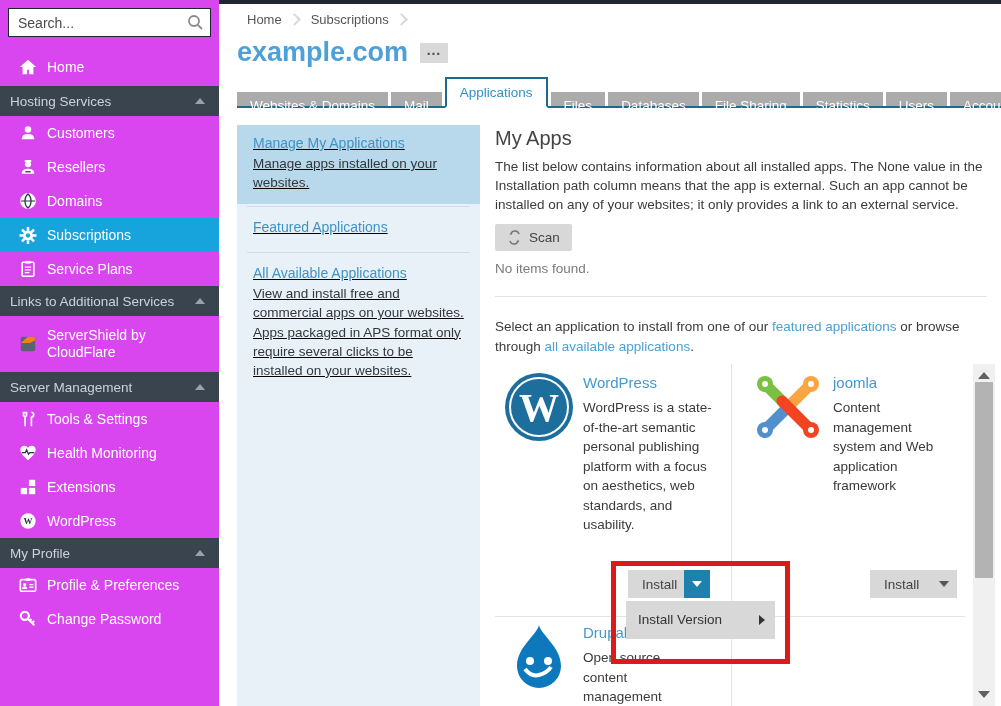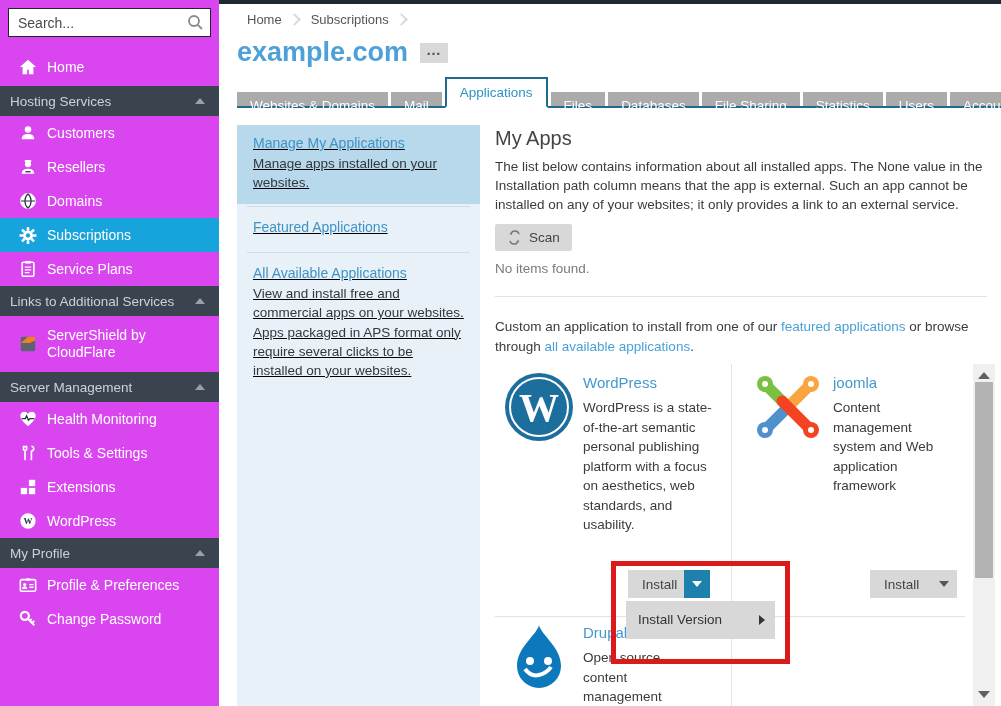--- a/index.html
+++ b/index.html
@@ -199,35 +199,35 @@
       <span class="lbl">ServerShield by CloudFlare</span>
     </div>
 
     <div class="sec-head">
       <span>Server Management</span>
       <span class="tri-up"></span>
     </div>
 
     <div class="nav-item">
       <span class="ico">
-        <svg width="18" height="18" viewBox="0 0 20 20">
-            <path d="M10,18 C4,13 1.5,9.5 1.5,6.4 C1.5,3.8 3.5,2 5.9,2 C7.6,2 9.2,3 10,4.5 C10.8,3 12.4,2 14.1,2 C16.5,2 18.5,3.8 18.5,6.4 C18.5,9.5 16,13 10,18 Z" fill="#fff"></path>
-            <path d="M3,9.5 h4 l1.5,-3 l2,5 l1.5,-2 h5" fill="none" stroke="#2b3540" stroke-width="1.4"></path>
-          </svg>
-      </span>
-      <span class="lbl">Health Monitoring</span>
-    </div>
-    <div class="nav-item">
-      <span class="ico">
         <svg width="18" height="18" viewBox="0 0 20 20" stroke="#fff" stroke-width="1.8" fill="none">
             <path d="M5,2 v5 M8.4,2 v5 M5,7 h3.4 M6.7,7 v11 M6.7,2 v2"></path>
             <path d="M13.8,2.5 a2.6,2.6 0 1 1 -0.1,5.2 M13.8,7.5 v10.5"></path>
           </svg>
       </span>
       <span class="lbl">Tools &amp; Settings</span>
+    </div>
+    <div class="nav-item">
+      <span class="ico">
+        <svg width="18" height="18" viewBox="0 0 20 20">
+            <path d="M10,18 C4,13 1.5,9.5 1.5,6.4 C1.5,3.8 3.5,2 5.9,2 C7.6,2 9.2,3 10,4.5 C10.8,3 12.4,2 14.1,2 C16.5,2 18.5,3.8 18.5,6.4 C18.5,9.5 16,13 10,18 Z" fill="#fff"></path>
+            <path d="M3,9.5 h4 l1.5,-3 l2,5 l1.5,-2 h5" fill="none" stroke="#2b3540" stroke-width="1.4"></path>
+          </svg>
+      </span>
+      <span class="lbl">Health Monitoring</span>
     </div>
     <div class="nav-item">
       <span class="ico">
         <svg width="18" height="18" viewBox="0 0 20 20" fill="#fff">
             <rect x="2" y="11" width="7" height="7"></rect>
             <rect x="11" y="11" width="7" height="7"></rect>
             <rect x="11" y="2" width="7" height="7"></rect>
           </svg>
       </span>
       <span class="lbl">Extensions</span>
@@ -321,21 +321,21 @@
       <path d="M3,10.8 a4.2,4.2 0 0 0 8,0.6" fill="none" stroke="#777" stroke-width="1.5"></path>
       <path d="M2.5,3.5 l1.5,1.8 l1.6,-2.2 Z" fill="#777"></path>
       <path d="M12.5,11.5 l-1.5,-1.8 l-1.6,2.2 Z" fill="#777"></path>
     </svg>
     <span>Scan</span>
   </button>
 
   <div class="empty">No items found.</div>
   <div class="hdiv1"></div>
 
-  <div class="select-p"><span>Custom an application to install from one of our </span><span class="link">featured applications</span><span> or browse through </span><span class="link">all available applications</span><span>.</span></div>
+  <div class="select-p"><span>Select an application to install from one of our </span><span class="link">featured applications</span><span> or browse through </span><span class="link">all available applications</span><span>.</span></div>
 
   <div class="vdiv"></div>
   <div class="hdiv2"></div>
 
   <div class="app-icon" style="left:503px; top:371px;">
     <svg width="72" height="72" viewBox="0 0 72 72">
       <circle cx="36" cy="36" r="34" fill="#1c6e9c"></circle>
       <circle cx="36" cy="36" r="29" fill="none" stroke="#fff" stroke-width="2"></circle>
       <text x="36" y="50" text-anchor="middle" font-size="40" font-weight="bold" fill="#fff" font-family="Liberation Serif, serif">W</text>
     </svg>

